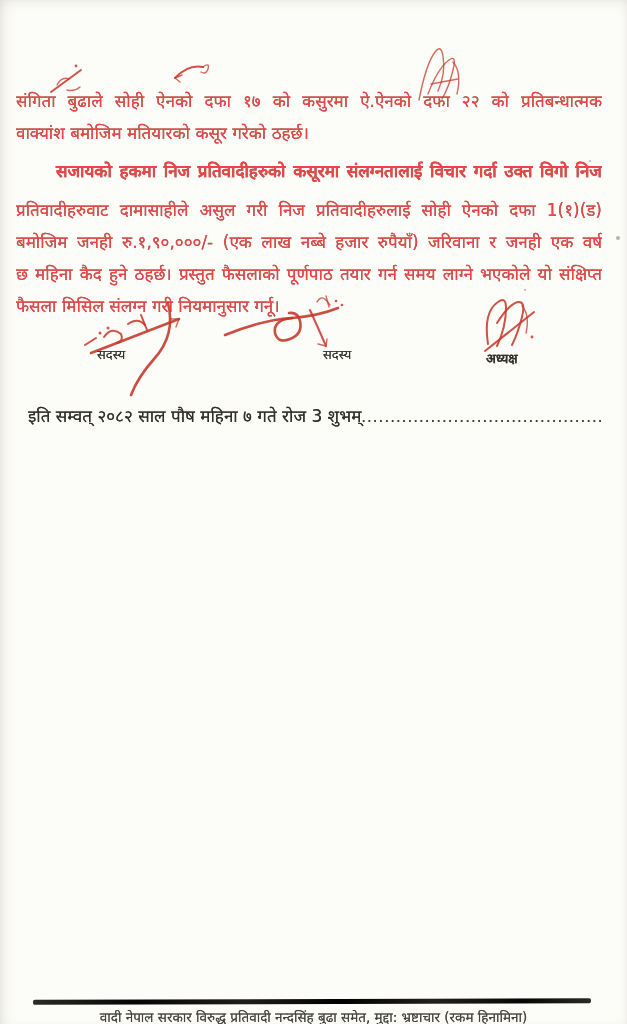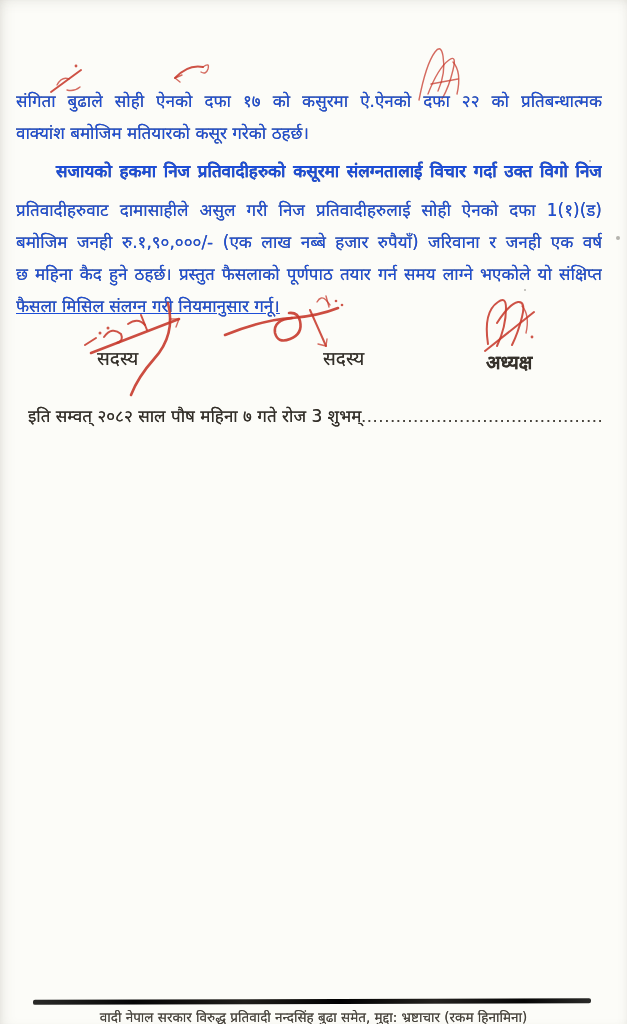--- a/index.html
+++ b/index.html
@@ -9,27 +9,27 @@
     box-shadow:inset 10px 0 16px -12px rgba(90,85,70,.25),
                inset -8px 0 14px -12px rgba(90,85,70,.18),
                inset 0 10px 18px -14px rgba(90,85,70,.18);
     font-family:"DejaVu Sans", sans-serif;
     color:#3a362f;
   }
   .tline{
     position:absolute;left:16px;width:586px;height:30px;overflow:hidden;
     font-size:17px;line-height:26px;
     text-align:justify;text-align-last:justify;
-    color:#1d4ed8;text-shadow:0 0 .5px rgba(58,54,47,.75);
+    color:#ef4444;text-shadow:0 0 .5px rgba(58,54,47,.75);
     white-space:normal;
   }
   .tline.last{text-align:left;text-align-last:left;}
   .indent{padding-left:40px;width:546px;}
   .sig-label{
-    position:absolute;font-size:19px;color:#35312b;
+    position:absolute;font-size:13px;color:#35312b;
     text-shadow:0 0 .5px rgba(53,49,43,.7);
     text-align:right;
   }
   .redmark{position:absolute;pointer-events:none;}
   .redmark path{fill:none;stroke:#c73a2c;stroke-linecap:round;stroke-linejoin:round;}
   .redmark .thin{stroke-width:1.4;opacity:.75;}
   .redmark .mid{stroke-width:2;opacity:.88;}
   .redmark .fat{stroke-width:2.6;opacity:.9;}
   .redmark circle{fill:#c73a2c;opacity:.85;}
   .dateline{
@@ -76,21 +76,21 @@
   <div>
     <div class="tline" style="top:88px;">संगिता बुढाले सोही ऐनको दफा १७ को कसुरमा ऐ.ऐनको दफा २२ को प्रतिबन्धात्मक</div>
     <div class="tline last" style="top:120px;text-align:center;">वाक्यांश बमोजिम मतियारको कसूर गरेको ठहर्छ।</div>
   </div>
 
   <div>
     <div class="tline indent" style="top:158px;font-weight:bold;">सजायको हकमा निज प्रतिवादीहरुको कसूरमा संलग्नतालाई विचार गर्दा उक्त विगो निज</div>
     <div class="tline" style="top:197px;">प्रतिवादीहरुवाट दामासाहीले असुल गरी निज प्रतिवादीहरुलाई सोही ऐनको दफा 1(१)(ड)</div>
     <div class="tline" style="top:229px;">बमोजिम जनही रु.१,९०,०००/- (एक लाख नब्बे हजार रुपैयाँ) जरिवाना र जनही एक वर्ष</div>
     <div class="tline" style="top:261px;">छ महिना कैद हुने ठहर्छ। प्रस्तुत फैसलाको पूर्णपाठ तयार गर्न समय लाग्ने भएकोले यो संक्षिप्त</div>
-    <div class="tline last" style="top:293px;text-decoration:underline;">फैसला मिसिल संलग्न गरी नियमानुसार गर्नू।</div>
+    <div class="tline last" style="top:293px;">फैसला मिसिल संलग्न गरी नियमानुसार गर्नू।</div>
   </div>
 
   <svg class="redmark" style="left:78px;top:293px;" width="112" height="112" viewBox="0 0 112 112">
     <path class="mid" d="M7,52 l11,-7"></path>
     <circle cx="22" cy="40" r="1.5"></circle>
       <circle cx="30" cy="35" r="1.5"></circle>
     <path class="mid" d="M26,44 q8,-11 17,-3 q3,7 -4,9"></path>
     <path class="mid" d="M50,31 q10,-7 17,1"></path>
     <path class="mid" d="M63,22 l6,15"></path>
     <path class="fat" d="M13,60 L101,26"></path>

